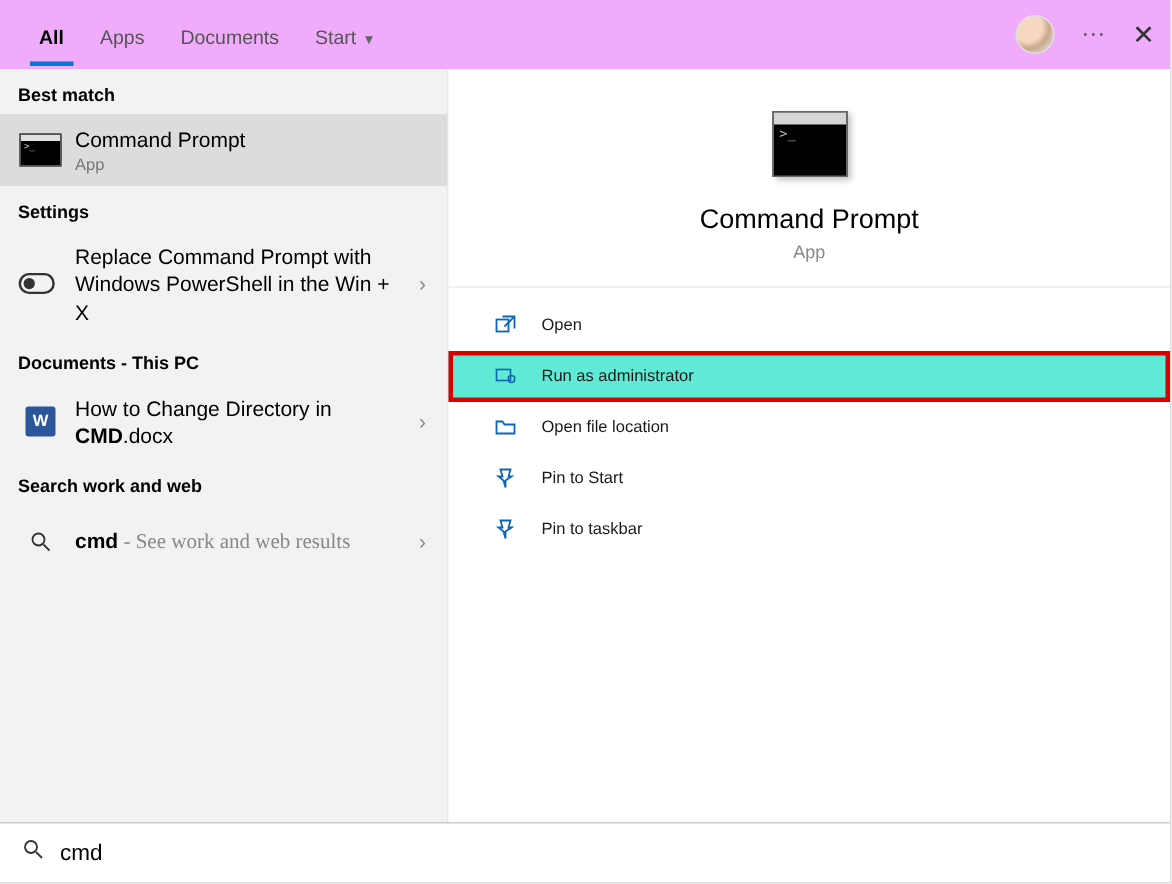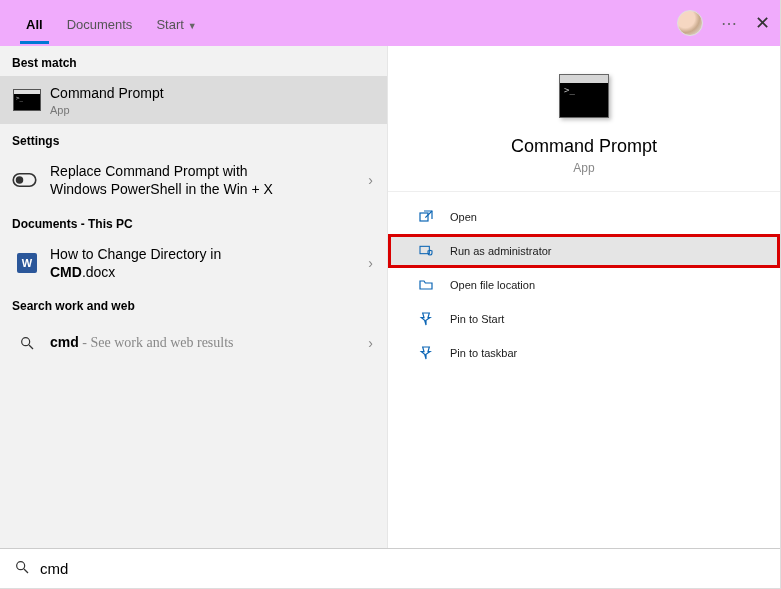--- a/index.html
+++ b/index.html
@@ -11,21 +11,21 @@
     .tab.active { color: #000; font-weight: 600; }
     .tab.active::after { content: ""; position: absolute; bottom: 0; left: 6px; right: 6px; height: 3px; background: #0078d4; }
     .tab .chev { margin-left: 4px; font-size: 9px; color: #666; }
     .top-right { position: absolute; right: 10px; top: 0; height: 46px; display: flex; align-items: center; gap: 18px; }
     .avatar { width: 26px; height: 26px; border-radius: 50%; background: radial-gradient(circle at 30% 30%, #f6d7c2 40%, #c8a98c 60%, #eee 100%); border: 1px solid #e0e0e0; }
     .ellipsis { color: #666; font-size: 16px; cursor: pointer; }
     .close-x { color: #333; font-size: 18px; cursor: pointer; font-weight: 300; }
 
     
     .main { display: flex; height: 502px; }
-    .left { width: 388px; background: #f2f2f2; border-right: 1px solid #e6e6e6; overflow: hidden; }
+    .left { width: 299px; background: #f2f2f2; border-right: 1px solid #e6e6e6; overflow: hidden; }
     .right { flex: 1; background: #fff; }
 
     
     .section-header { font-size: 12px; font-weight: 600; color: #000; padding: 10px 12px 6px; }
     .result-row { display: flex; align-items: center; padding: 8px 12px; cursor: pointer; position: relative; min-height: 48px; }
     .result-row.selected { background: #dcdcdc; }
     .result-row .icon-box { width: 30px; display: flex; align-items: center; justify-content: center; flex-shrink: 0; }
     .result-row .text-box { flex: 1; padding-left: 8px; padding-right: 24px; }
     .result-row .title { font-size: 14px; color: #000; line-height: 1.3; }
     .result-row .sub { font-size: 11px; color: #777; margin-top: 2px; }
@@ -50,34 +50,35 @@
     .big-cmd { width: 50px; height: 44px; background: #000; margin: 0 auto 18px; position: relative; border: 1px solid #666; box-shadow: 2px 2px 4px rgba(0,0,0,0.25); }
     .big-cmd::before { content: ""; position: absolute; top: 0; left: 0; right: 0; height: 8px; background: #d6d6d6; }
     .big-cmd::after { content: ">_"; position: absolute; top: 10px; left: 4px; color: #bbb; font-size: 9px; font-family: monospace; }
     .preview-title { font-size: 18px; font-weight: 400; color: #000; }
     .preview-sub { font-size: 12px; color: #888; margin-top: 4px; }
 
     .action-list { padding: 8px 0; }
     .action { display: flex; align-items: center; padding: 8px 28px; font-size: 11px; color: #1a1a1a; cursor: pointer; min-height: 34px; }
     .action .ai { width: 20px; margin-right: 14px; display: flex; align-items: center; justify-content: center; color: #0d66b5; }
     .action .ai svg { width: 16px; height: 16px; }
-    .action.highlighted { background: #e5e5e5; outline: 3px solid #d90000; outline-offset: -3px; }
+    .action.highlighted { background: #5eead4; outline: 3px solid #d90000; outline-offset: -3px; }
 
     
     .searchbar { position: absolute; left: 0; right: 0; bottom: 0; height: 40px; border-top: 1px solid #ccc; background: #fff; display: flex; align-items: center; padding: 0 14px; gap: 10px; }
     .searchbar svg { width: 16px; height: 16px; color: #333; }
     .searchbar input { border: none; outline: none; font-size: 15px; flex: 1; background: transparent; }
 
     b { font-weight: 700; }
   </style>
 </head>
 <body>
 
 <div class="tabs">
   <div class="tab active">All</div>
+  <div class="tab">Apps</div>
   <div class="tab">Documents</div>
   <div class="tab"><span>Start</span><span class="chev">▼</span></div>
   <div class="top-right">
     <div class="avatar"></div>
     <div class="ellipsis">⋯</div>
     <div class="close-x">✕</div>
   </div>
 </div>
 
 <div class="main">

